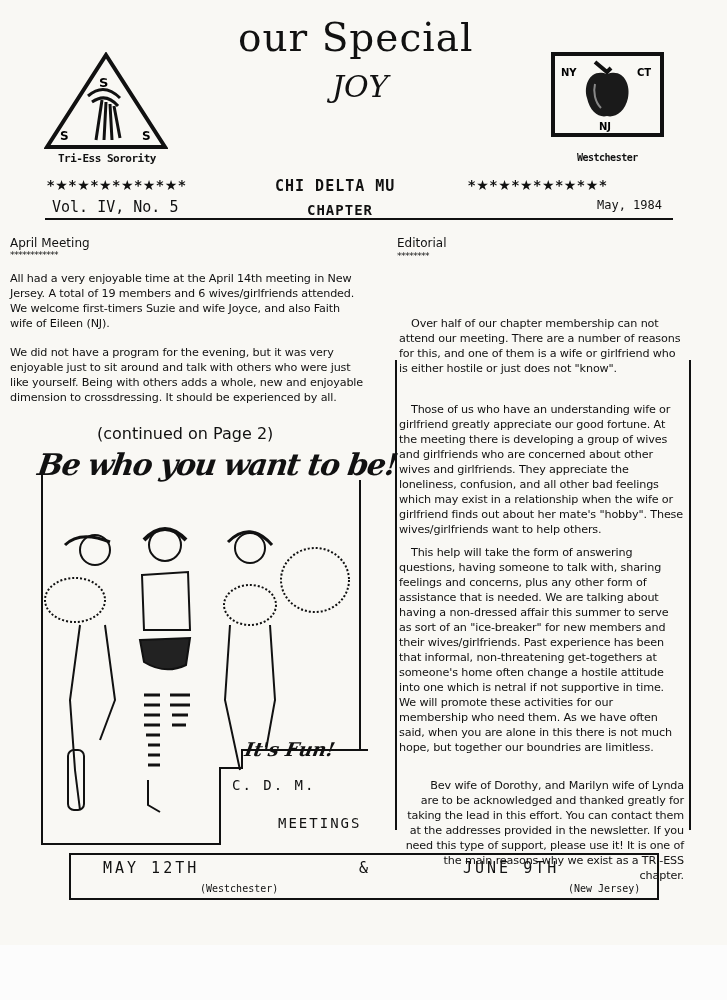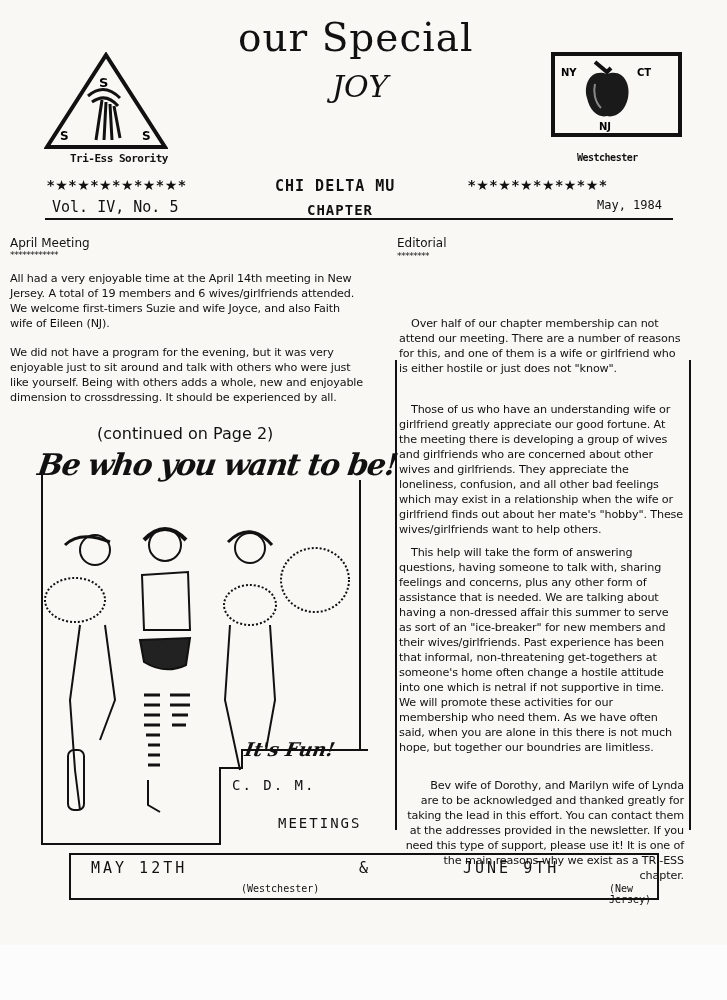--- a/index.html
+++ b/index.html
@@ -16,25 +16,25 @@
   .masthead-title {
     position: absolute; left: 238px; top: 18px;
     font-family: "DejaVu Serif", serif; font-size: 39px; letter-spacing: 1px; line-height: 1;
   }
   .masthead-joy {
     position: absolute; left: 332px; top: 72px;
     font-family: "DejaVu Serif", serif; font-size: 30px; font-style: italic; line-height: 1;
   }
   .triangle-logo { position: absolute; left: 44px; top: 52px; width: 124px; height: 98px; }
   .logo-caption-left {
-    position: absolute; left: 70px; top: 152px; font-size: 11px; font-weight: bold;
+    position: absolute; left: 58px; top: 152px; font-size: 11px; font-weight: bold;
     font-family: "DejaVu Sans Mono", monospace; letter-spacing: -0.5px;
   }
   .apple-box {
-    position: absolute; left: 551px; top: 52px; width: 131px; height: 85px;
+    position: absolute; left: 551px; top: 52px; width: 113px; height: 85px;
     border: 4px solid #111; box-sizing: border-box;
   }
   .logo-caption-right {
     position: absolute; left: 577px; top: 152px; font-size: 10px; font-weight: bold;
     font-family: "DejaVu Sans Mono", monospace; letter-spacing: -0.5px;
   }
 
   .star-row { position: absolute; top: 178px; font-size: 14px; font-weight: bold; letter-spacing: 1px; line-height: 1; }
   .star-left { left: 47px; }
   .star-right { left: 468px; }
@@ -81,21 +81,21 @@
     position: absolute; left: 230px; top: 815px; font-size: 14px;
     font-family: "DejaVu Sans Mono", monospace; letter-spacing: 2px; padding-left: 48px;
   }
 
   .dates-box {
     position: absolute; left: 69px; top: 853px; width: 590px; height: 47px;
     border: 2px solid #111; box-sizing: border-box;
   }
   .db { position: absolute; font-family: "DejaVu Sans Mono", monospace; }
   .db-big { font-size: 15px; letter-spacing: 3px; top: 4px; }
-  .db-small { font-size: 10px; top: 28px; margin-left: 41px; }
+  .db-small { font-size: 10px; top: 28px; }
 </style>
 </head>
 <body>
 
 <div class="page"></div>
 <div class="bottom-strip"></div>
 
 <div class="masthead-title">our Special</div>
 <div class="masthead-joy">JOY</div>
 
@@ -184,18 +184,18 @@
 <div class="heading" style="left:397px; top:236px;">Editorial</div>
 <div class="stars-under" style="left:397px; top:251px;">********</div>
 <p class="para right-col" style="top:276px; text-indent:12px;">Over half of our chapter membership can not attend our meeting. There are a number of reasons for this, and one of them is a wife or girlfriend who is either hostile or just does not "know".</p>
 
 <div class="bracket" style="left:395px; top:360px; width:292px; height:470px;"></div>
 <p class="para right-col" style="top:362px; text-indent:12px;">Those of us who have an understanding wife or girlfriend greatly appreciate our good fortune. At the meeting there is developing a group of wives and girlfriends who are concerned about other wives and girlfriends. They appreciate the loneliness, confusion, and all other bad feelings which may exist in a relationship when the wife or girlfriend finds out about her mate's "hobby". These wives/girlfriends want to help others.</p>
 <p class="para right-col" style="top:505px; text-indent:12px;">This help will take the form of answering questions, having someone to talk with, sharing feelings and concerns, plus any other form of assistance that is needed. We are talking about having a non-dressed affair this summer to serve as sort of an "ice-breaker" for new members and their wives/girlfriends. Past experience has been that informal, non-threatening get-togethers at someone's home often change a hostile attitude into one which is netral if not supportive in time. We will promote these activities for our membership who need them. As we have often said, when you are alone in this there is not much hope, but together our boundries are limitless.</p>
 <p class="para right-col" style="top:738px; text-indent:12px;text-align:right;">Bev wife of Dorothy, and Marilyn wife of Lynda are to be acknowledged and thanked greatly for taking the lead in this effort. You can contact them at the addresses provided in the newsletter. If you need this type of support, please use it! It is one of the main reasons why we exist as a TRI-ESS chapter.</p>
 
 <div class="dates-box">
-  <div class="db db-big" style="left:20px;">MAY 12TH</div>
+  <div class="db db-big" style="left:32px;">MAY 12TH</div>
   <div class="db db-big" style="left:288px;">&amp;</div>
   <div class="db db-big" style="left:392px;">JUNE 9TH</div>
   <div class="db db-small" style="left:129px;">(Westchester)</div>
   <div class="db db-small" style="left:497px;">(New Jersey)</div>
 </div>
 
 </body></html>

